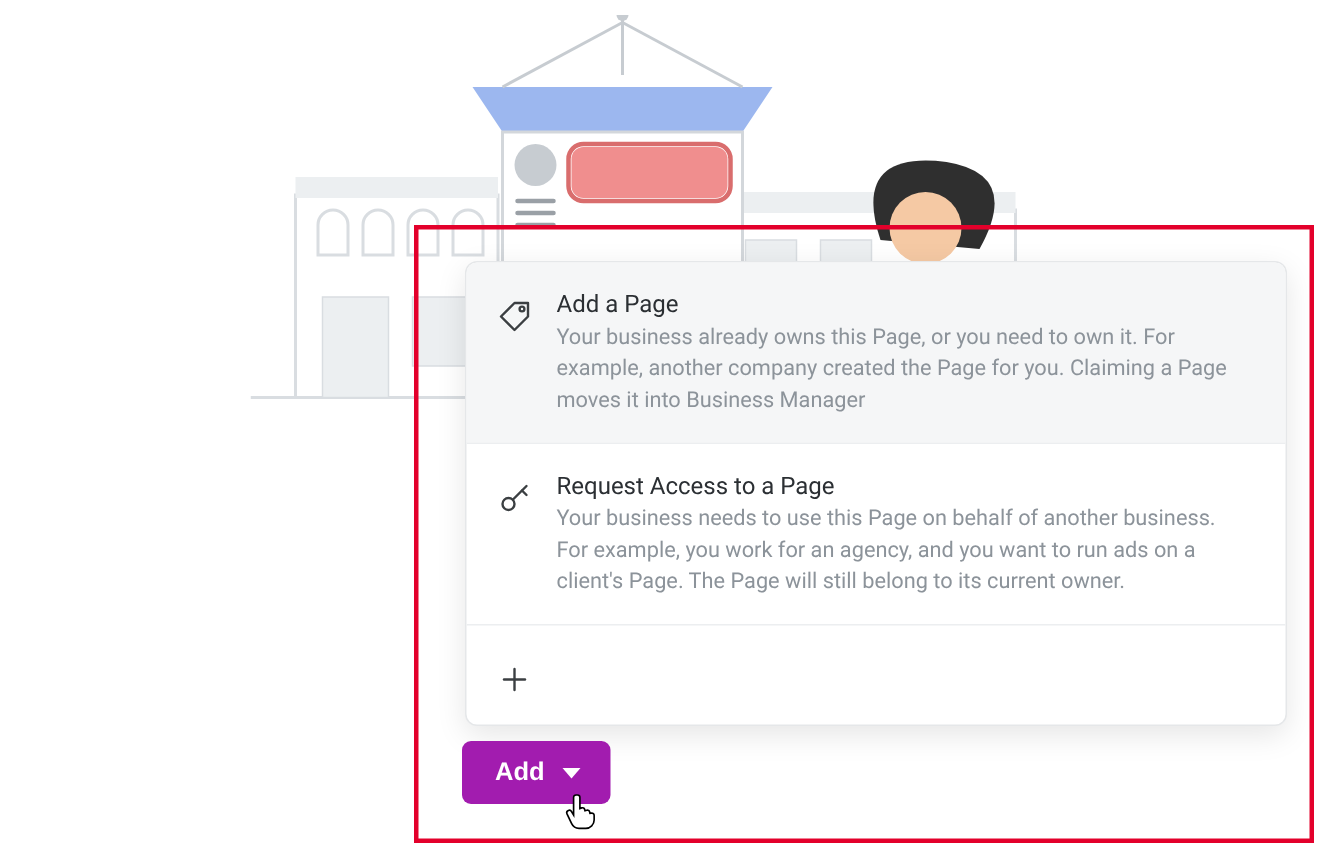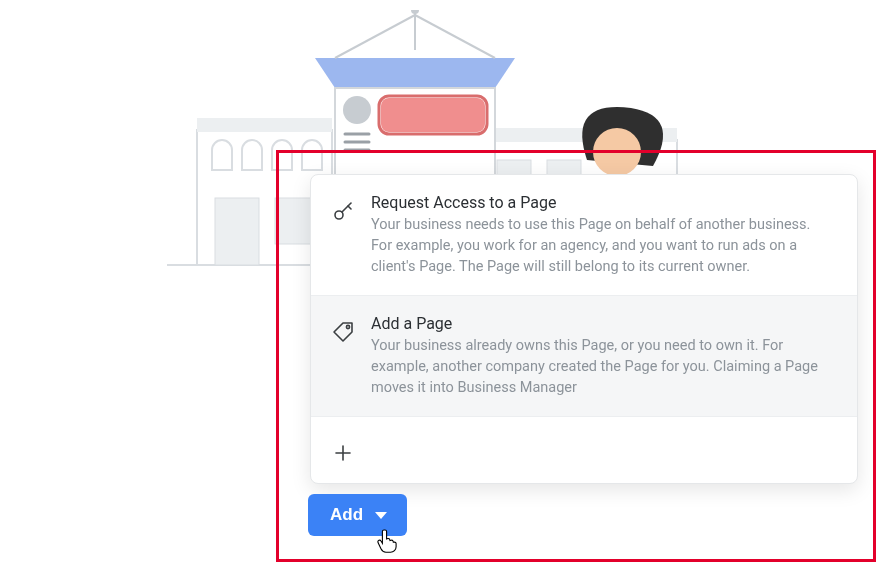--- a/index.html
+++ b/index.html
@@ -105,21 +105,21 @@
     font-size: 14.5px;
     line-height: 1.45;
     color: #8c939a;
   }
 
   
   .add-button {
     position: absolute;
     left: 308px;
     top: 494px;
-    background: #3b82f6;
+    background: #a21caf;
     color: #ffffff;
     font-weight: 700;
     font-size: 17px;
     border: none;
     border-radius: 6px;
     padding: 11px 20px 11px 22px;
     display: flex;
     align-items: center;
     gap: 12px;
     cursor: pointer;
@@ -196,48 +196,48 @@
   </svg>
 </div>
 
 <div class="bg-text bg-heading">Demo FB does</div>
 <div class="bg-text bg-sub">Man</div>
 <div class="bg-text bg-paragraph">All the Facebook Pages you're ac</div>
 
 <div class="highlight-box"></div>
 
 <div class="dropdown">
+
+  <div class="dropdown-item highlighted">
+    <span class="dropdown-icon">
+      <svg width="24" height="24" viewBox="0 0 24 24" fill="none" stroke="#3b3f42" stroke-width="1.6" stroke-linejoin="round" stroke-linecap="round">
+        <path d="M12 3 L21 3 L21 12 L12 21 L3 12 Z"></path>
+        <circle cx="17" cy="7" r="1.6"></circle>
+      </svg>
+    </span>
+    <div class="dropdown-texts">
+      <div class="dd-title">Add a Page</div>
+      <div class="dd-desc">Your business already owns this Page, or you need to own it. For example, another company created the Page for you. Claiming a Page moves it into Business Manager</div>
+    </div>
+  </div>
 
   <div class="dropdown-item">
     <span class="dropdown-icon">
       <svg width="24" height="24" viewBox="0 0 24 24" fill="none" stroke="#3b3f42" stroke-width="1.6" stroke-linejoin="round" stroke-linecap="round">
         <circle cx="8" cy="16" r="4"></circle>
         <line x1="11" y1="13" x2="20" y2="4"></line>
         <line x1="17" y1="7" x2="20" y2="10"></line>
       </svg>
     </span>
     <div class="dropdown-texts">
       <div class="dd-title">Request Access to a Page</div>
       <div class="dd-desc">Your business needs to use this Page on behalf of another business. For example, you work for an agency, and you want to run ads on a client's Page. The Page will still belong to its current owner.</div>
     </div>
   </div>
 
-  <div class="dropdown-item highlighted">
-    <span class="dropdown-icon">
-      <svg width="24" height="24" viewBox="0 0 24 24" fill="none" stroke="#3b3f42" stroke-width="1.6" stroke-linejoin="round" stroke-linecap="round">
-        <path d="M12 3 L21 3 L21 12 L12 21 L3 12 Z"></path>
-        <circle cx="17" cy="7" r="1.6"></circle>
-      </svg>
-    </span>
-    <div class="dropdown-texts">
-      <div class="dd-title">Add a Page</div>
-      <div class="dd-desc">Your business already owns this Page, or you need to own it. For example, another company created the Page for you. Claiming a Page moves it into Business Manager</div>
-    </div>
-  </div>
-
   <div class="dropdown-item">
     <span class="dropdown-icon">
       <svg width="20" height="20" viewBox="0 0 20 20" fill="none" stroke="#3b3f42" stroke-width="1.6" stroke-linecap="round">
         <line x1="10" y1="3" x2="10" y2="17"></line>
         <line x1="3" y1="10" x2="17" y2="10"></line>
       </svg>
     </span>
   </div>
 </div>
 

